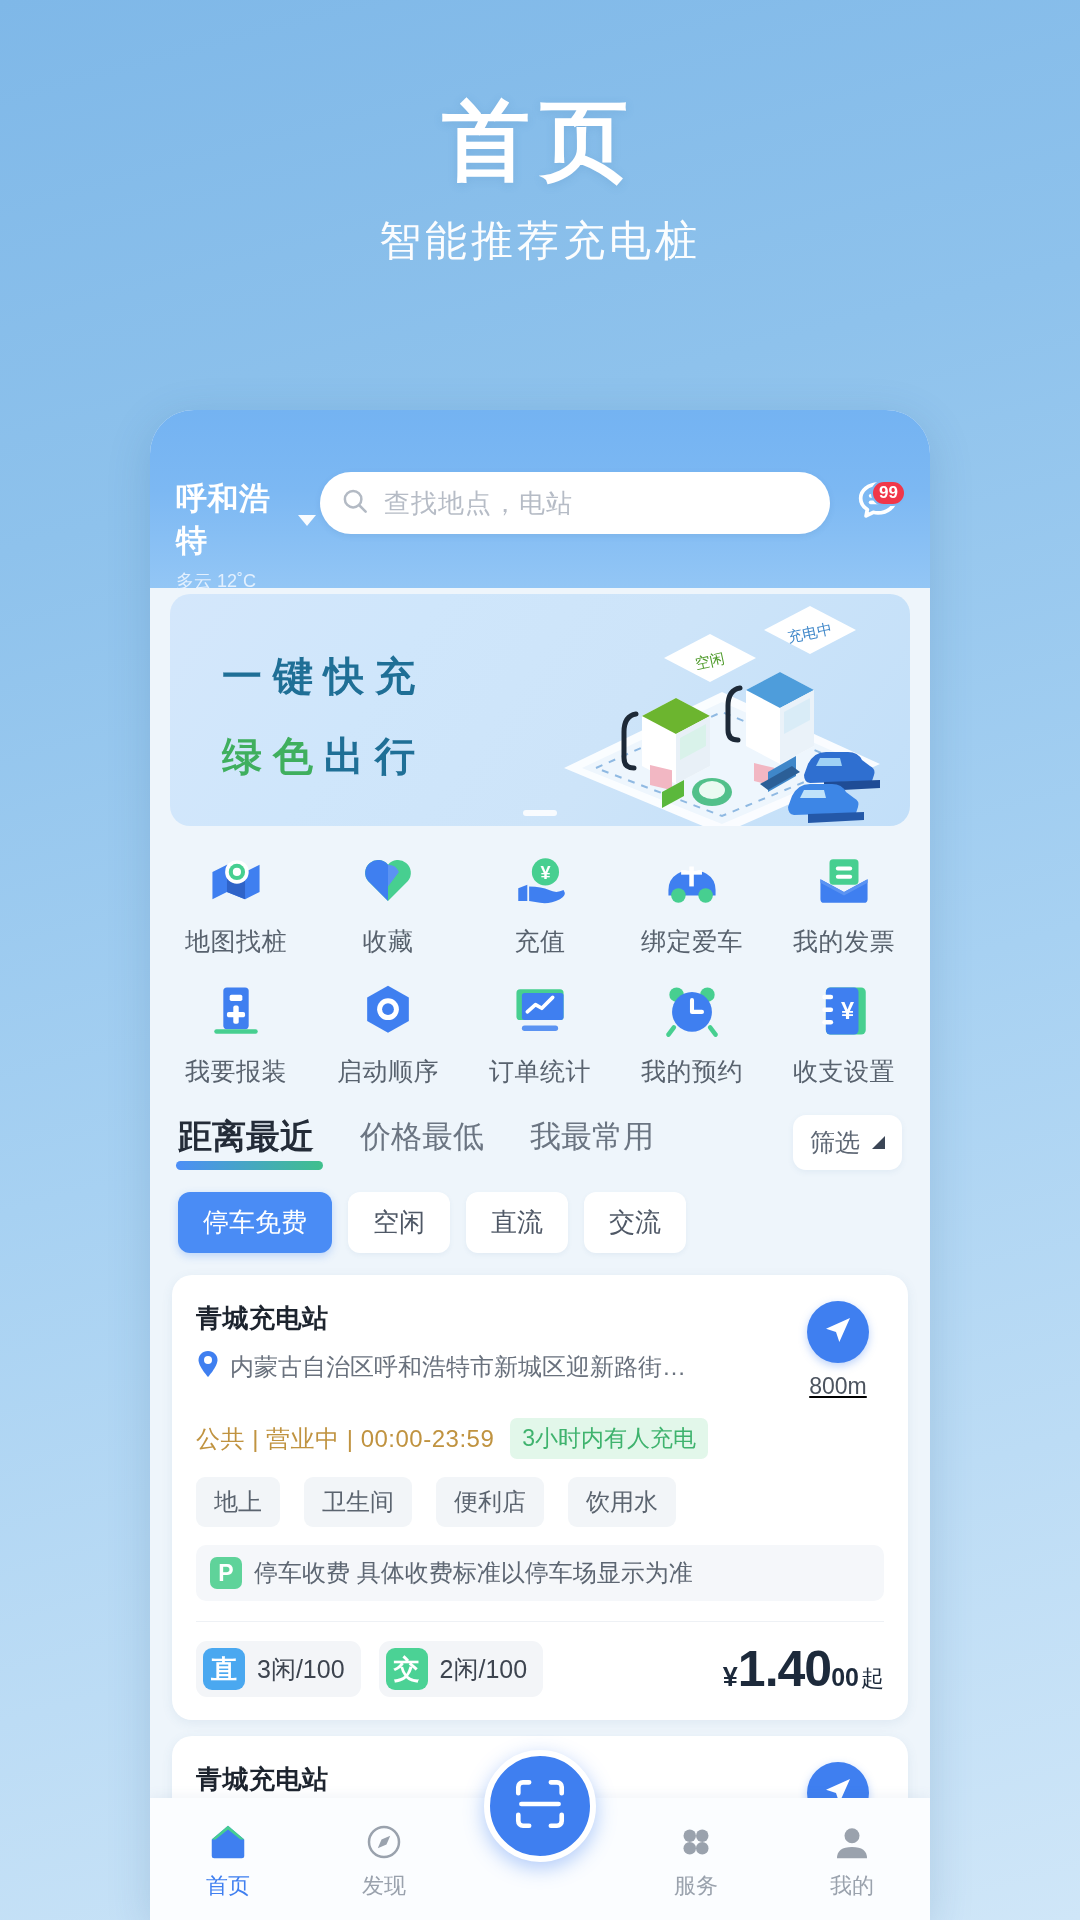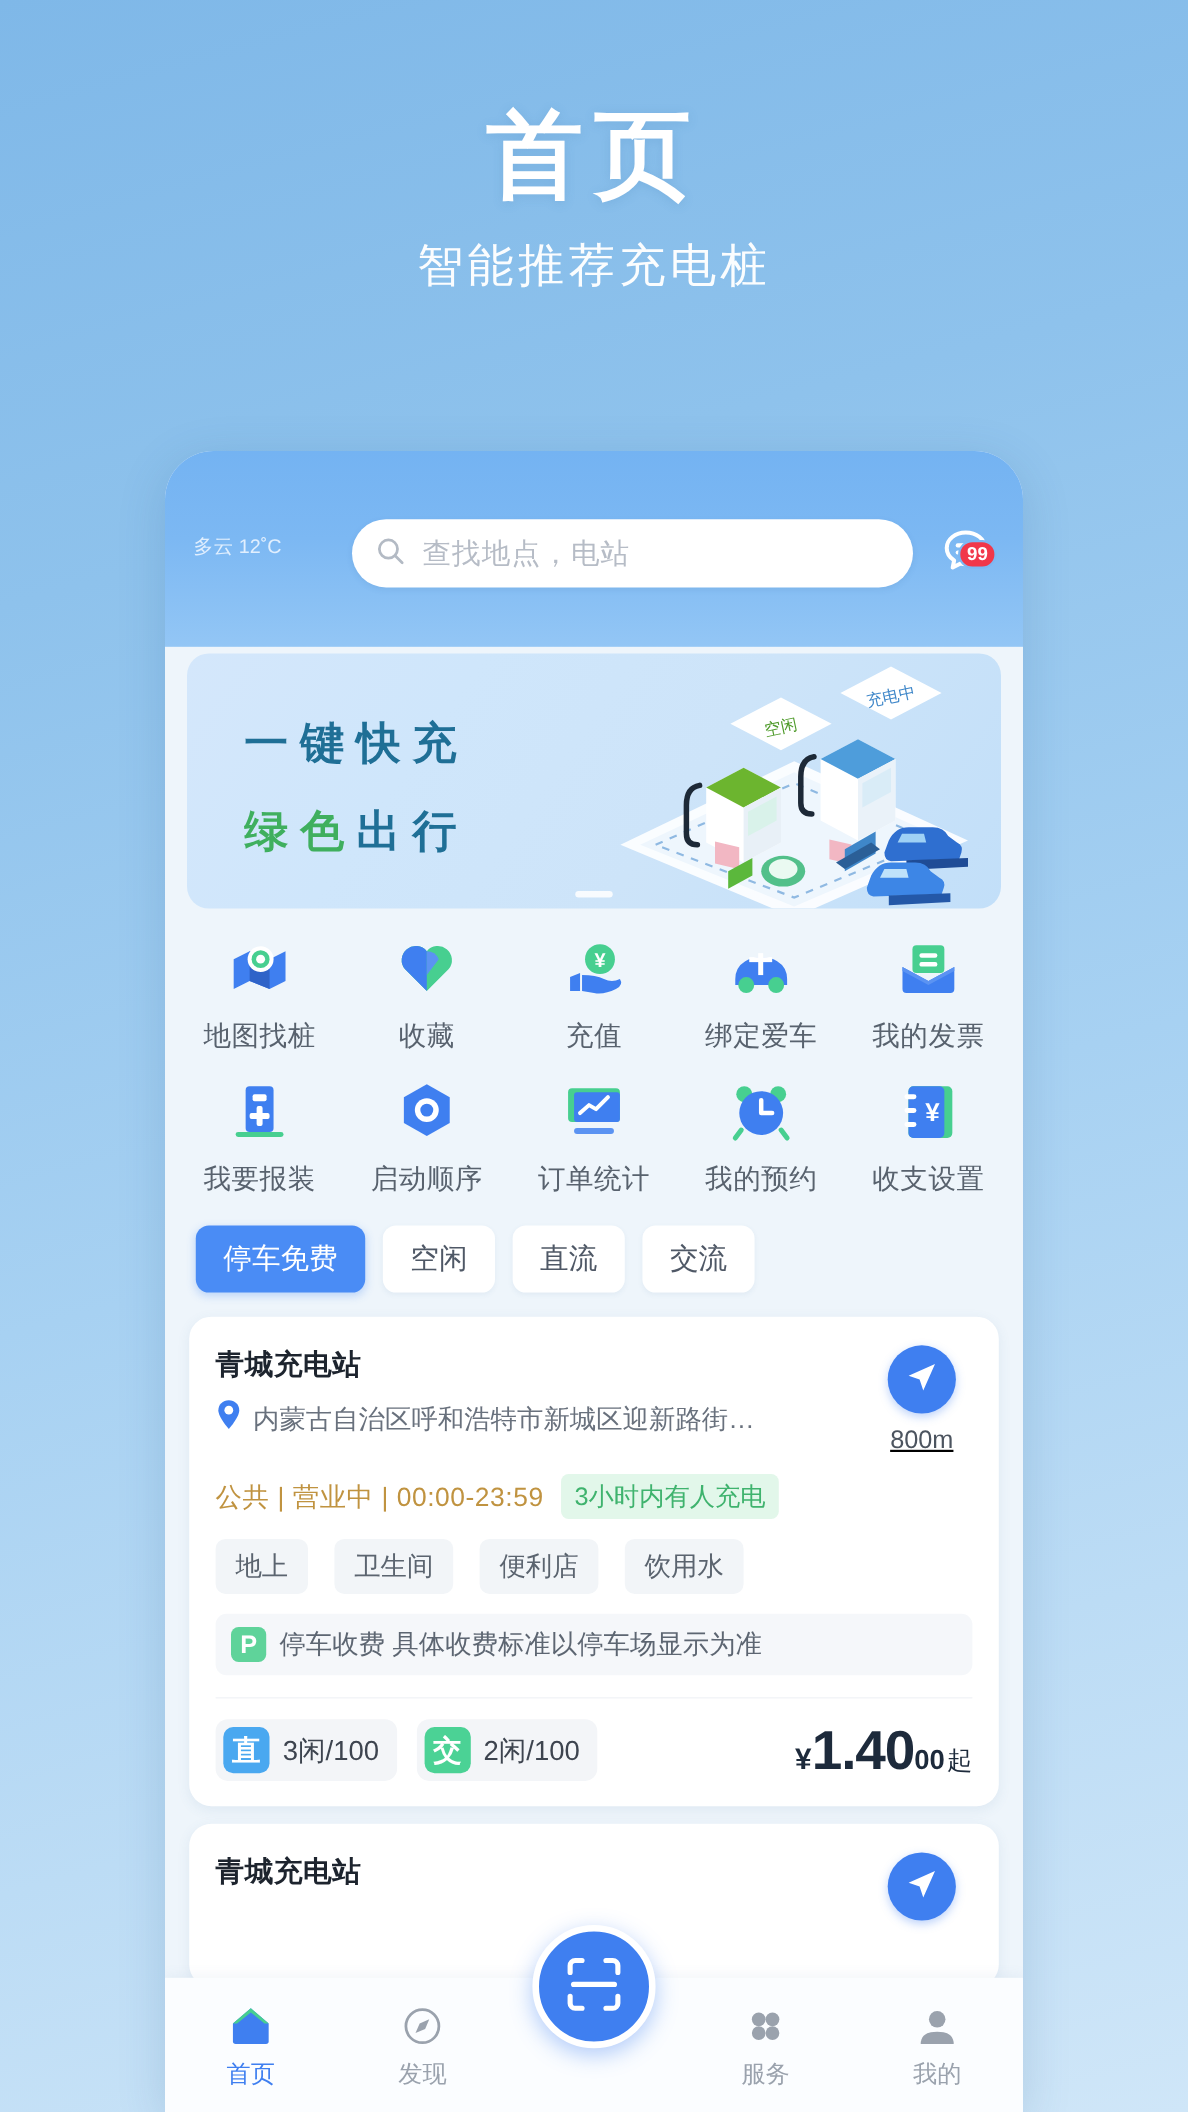--- a/index.html
+++ b/index.html
@@ -49,21 +49,21 @@
   .weather { margin-top: 7px; font-size: 18px; color: #eaf4ff; opacity: .92; }
   .search {
     flex: 1; height: 62px; background: #fff; border-radius: 31px;
     display: flex; align-items: center; padding: 0 20px; margin-left: 4px;
     box-shadow: 0 2px 6px rgba(40,90,150,.10);
   }
   .search svg { flex: none; }
   .search-ph { margin-left: 14px; font-size: 26px; color: #b6bcc6; letter-spacing: 1px; }
   .msg-wrap { position: relative; width: 74px; height: 62px; display: flex; align-items: center; justify-content: flex-end; }
   .badge {
-    position: absolute; right: -2px; top: 19px;
+    position: absolute; right: -2px; top: 8px;
     min-width: 32px; height: 26px; padding: 0 6px;
     background: #f1374a; border-radius: 13px; color: #fff;
     font-size: 17px; font-weight: bold; display: flex; align-items: center; justify-content: center;
     border: 2px solid #7cb8f3;
   }
 
   
   .hero {
     margin: 6px 20px 0 20px; height: 232px; border-radius: 20px;
     background: linear-gradient(125deg, #d4e7fb 0%, #cfe6fb 30%, #cde4f9 60%, #c2dff9 100%);
@@ -187,20 +187,24 @@
 
 <div class="promo">
   <div class="promo-title">首页</div>
   <div class="promo-sub">智能推荐充电桩</div>
 </div>
 
 <div class="phone">
 
   <div class="app-head">
     <div class="city-wrap">
+      <div class="city-line">
+        <span class="city-name">呼和浩特</span>
+        <span class="chev"></span>
+      </div>
       <div class="weather">多云 12˚C</div>
     </div>
 
     <div class="search">
       <span>
         <svg width="30" height="30" viewBox="0 0 24 24" fill="none" stroke="#b3bac4" stroke-width="2">
           <circle cx="10.5" cy="10.5" r="6.6"></circle>
             <line x1="15.4" y1="15.4" x2="20.5" y2="20.5" stroke-linecap="round"></line>
         </svg>
       </span>
@@ -404,20 +408,29 @@
           <rect x="8" y="14" width="12" height="5" rx="2.5" fill="#ffffff"></rect>
           <rect x="8" y="28" width="12" height="5" rx="2.5" fill="#ffffff"></rect>
           <rect x="8" y="42" width="12" height="5" rx="2.5" fill="#ffffff"></rect>
           <text x="36" y="41" font-size="26" font-weight="bold" fill="#ffffff" text-anchor="middle" font-family="'Liberation Sans',sans-serif">¥</text>
         </svg>
       </div>
       <div class="glabel">收支设置</div>
     </div>
   </div>
 
+  <div class="tabs">
+    <div class="tab active">距离最近</div>
+    <div class="tab">价格最低</div>
+    <div class="tab">我最常用</div>
+    <div class="filter-btn">
+      <span>筛选</span>
+      <span class="tri"></span>
+    </div>
+  </div>
 
   <div class="chips">
     <div class="chip on">停车免费</div>
     <div class="chip">空闲</div>
     <div class="chip">直流</div>
     <div class="chip">交流</div>
   </div>
 
   <div class="cards">
 

